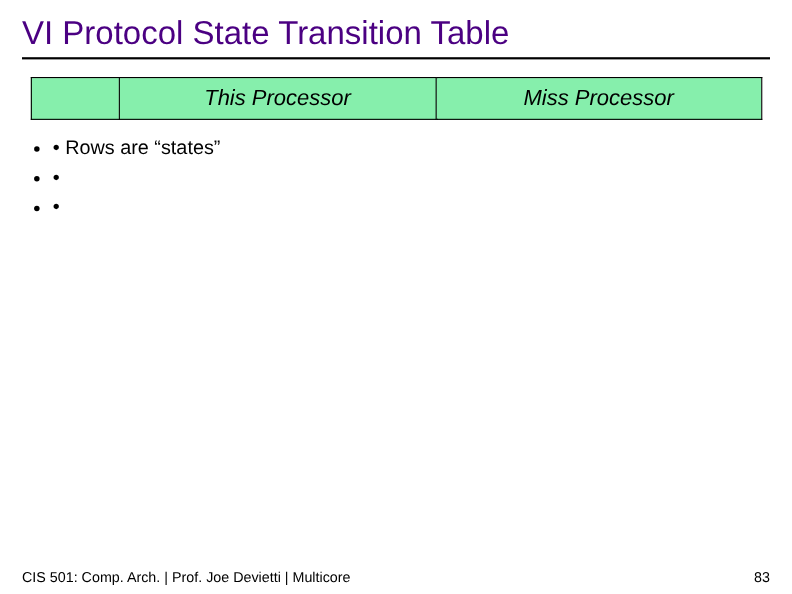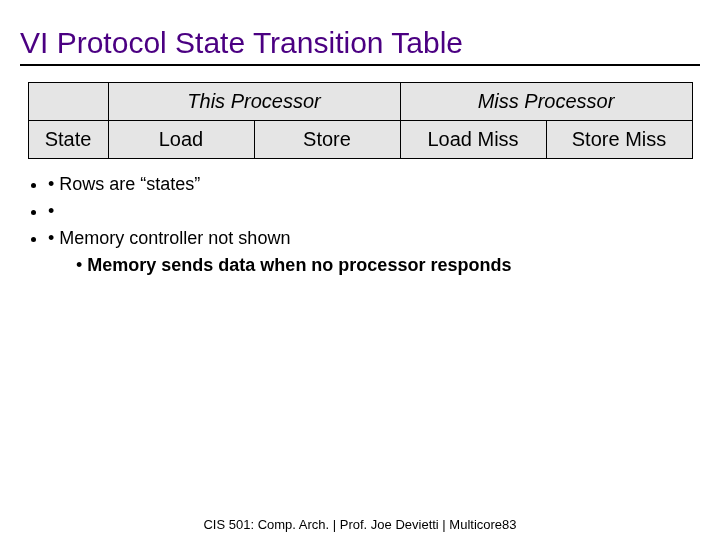--- a/index.html
+++ b/index.html
@@ -6,21 +6,21 @@
   body {
     width: 720px;
     height: 540px;
     background: #fff;
     font-family: Verdana, Geneva, sans-serif;
     color: #000;
     position: relative;
     overflow: hidden;
   }
   .slide {
-    padding: 26px 20px 0 20px;
+    padding: 14px 20px 0 20px;
   }
   .title {
     font-size: 30px;
     color: #4b0082;
     font-weight: normal;
     padding-bottom: 4px;
     border-bottom: 2px solid #000;
     margin-bottom: 16px;
   }
   table {
@@ -30,21 +30,21 @@
   }
   td, th {
     border: 1.5px solid #000;
     text-align: center;
     vertical-align: middle;
     padding: 6px 4px;
     font-size: 20px;
     line-height: 1.25;
   }
   .hdr-row td {
-    background: #e5e5e5;
+    background: #86efac;
   }
   .italic {
     font-style: italic;
   }
   .corner {
     background: #d9d9d9;
   }
   .arrow {
     font-family: Arial, sans-serif;
   }
@@ -65,57 +65,47 @@
     padding: 1px 0;
   }
   .bold { font-weight: bold; }
   .footer {
     position: absolute;
     bottom: 8px;
     left: 20px;
     right: 20px;
     font-size: 13px;
     display: flex;
-    justify-content: center;
+    justify-content: space-between;
   }
   .col-state { width: 80px; }
   .col-ev { width: 146px; }
 </style>
 </head>
 <body>
 
 <div class="slide">
   <h1 class="title">VI Protocol State Transition Table</h1>
 
   <table>
     <tbody>
         <tr class="hdr-row">
       <td class="corner col-state"></td>
       <td colspan="2" class="italic">This Processor</td>
       <td colspan="2" class="italic">Miss Processor</td>
     </tr>
-    <tr class="hdr-row">
-      <td class="col-state">State</td>
-      <td class="col-ev">Load</td>
-      <td class="col-ev">Store</td>
-      <td class="col-ev">Load Miss</td>
-      <td class="col-ev">Store Miss</td>
-    </tr>
   </tbody>
     </table>
 
   <ul class="bullets">
     <li><span>Rows are “states”</span>
     </li>
     <li>
     </li>
-    <li><span>Memory controller not shown</span>
-      <ul>
-        <li><span class="bold">Memory sends data when no processor responds</span></li>
-      </ul>
+    <li>
     </li>
   </ul>
 </div>
 
 <div class="footer">
   <span>CIS 501: Comp. Arch.  |  Prof. Joe Devietti  |  Multicore</span>
   <span>83</span>
 </div>
 
 </body></html>

